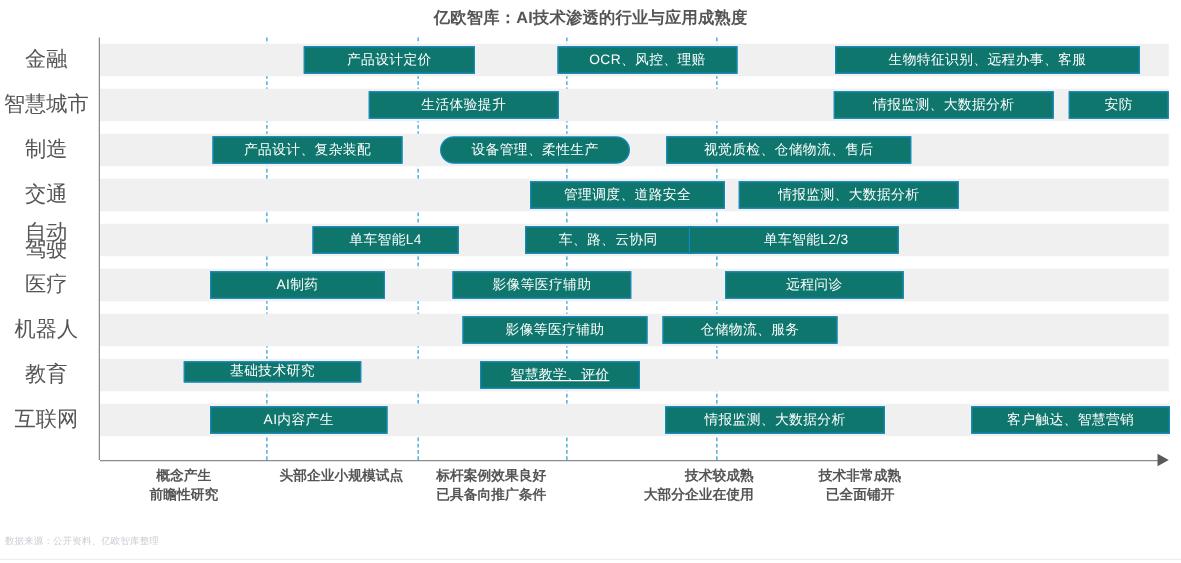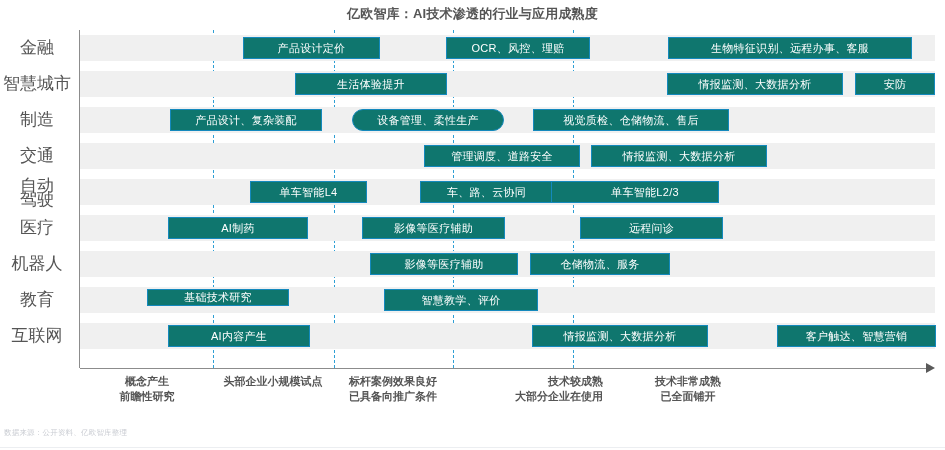--- a/index.html
+++ b/index.html
@@ -128,21 +128,21 @@
       <div class="bar" style="left: 471px; width: 168px; top: 151px; height: 22px; padding-left: 20px;">单车智能L2/3</div>
       <div class="band" style="top: 185px; height: 26px;"></div>
       <div class="bar" style="left: 88px; width: 140px; top: 187px; height: 22px;">AI制药</div>
       <div class="bar" style="left: 282px; width: 143px; top: 187px; height: 22px;">影像等医疗辅助</div>
       <div class="bar" style="left: 500px; width: 143px; top: 187px; height: 22px;">远程问诊</div>
       <div class="band" style="top: 221px; height: 26px;"></div>
       <div class="bar" style="left: 290px; width: 148px; top: 223px; height: 22px;">影像等医疗辅助</div>
       <div class="bar" style="left: 450px; width: 140px; top: 223px; height: 22px;">仓储物流、服务</div>
       <div class="band" style="top: 257px; height: 26px;"></div>
       <div class="bar" style="left: 67px; width: 142px; top: 259px; height: 17px;">基础技术研究</div>
-      <div class="bar" style="left: 304px; width: 154px; top: 259px; height: 22px;">智慧教学、评价</div>
+      <div class="bar" style="left: 304px; width: 128px; top: 259px; height: 22px; text-decoration: underline;">智慧教学、评价</div>
       <div class="band" style="top: 293px; height: 26px;"></div>
       <div class="bar" style="left: 88px; width: 142px; top: 295px; height: 22px;">AI内容产生</div>
       <div class="bar" style="left: 452px; width: 176px; top: 295px; height: 22px;">情报监测、大数据分析</div>
       <div class="bar" style="left: 697px; width: 159px; top: 295px; height: 22px;">客户触达、智慧营销</div>
     </div>
 
   <div id="ylabels">
       <div class="ylabel" style="top: 41px;">金融</div>
       <div class="ylabel" style="top: 77px;">智慧城市</div>
       <div class="ylabel" style="top: 113px;">制造</div>

